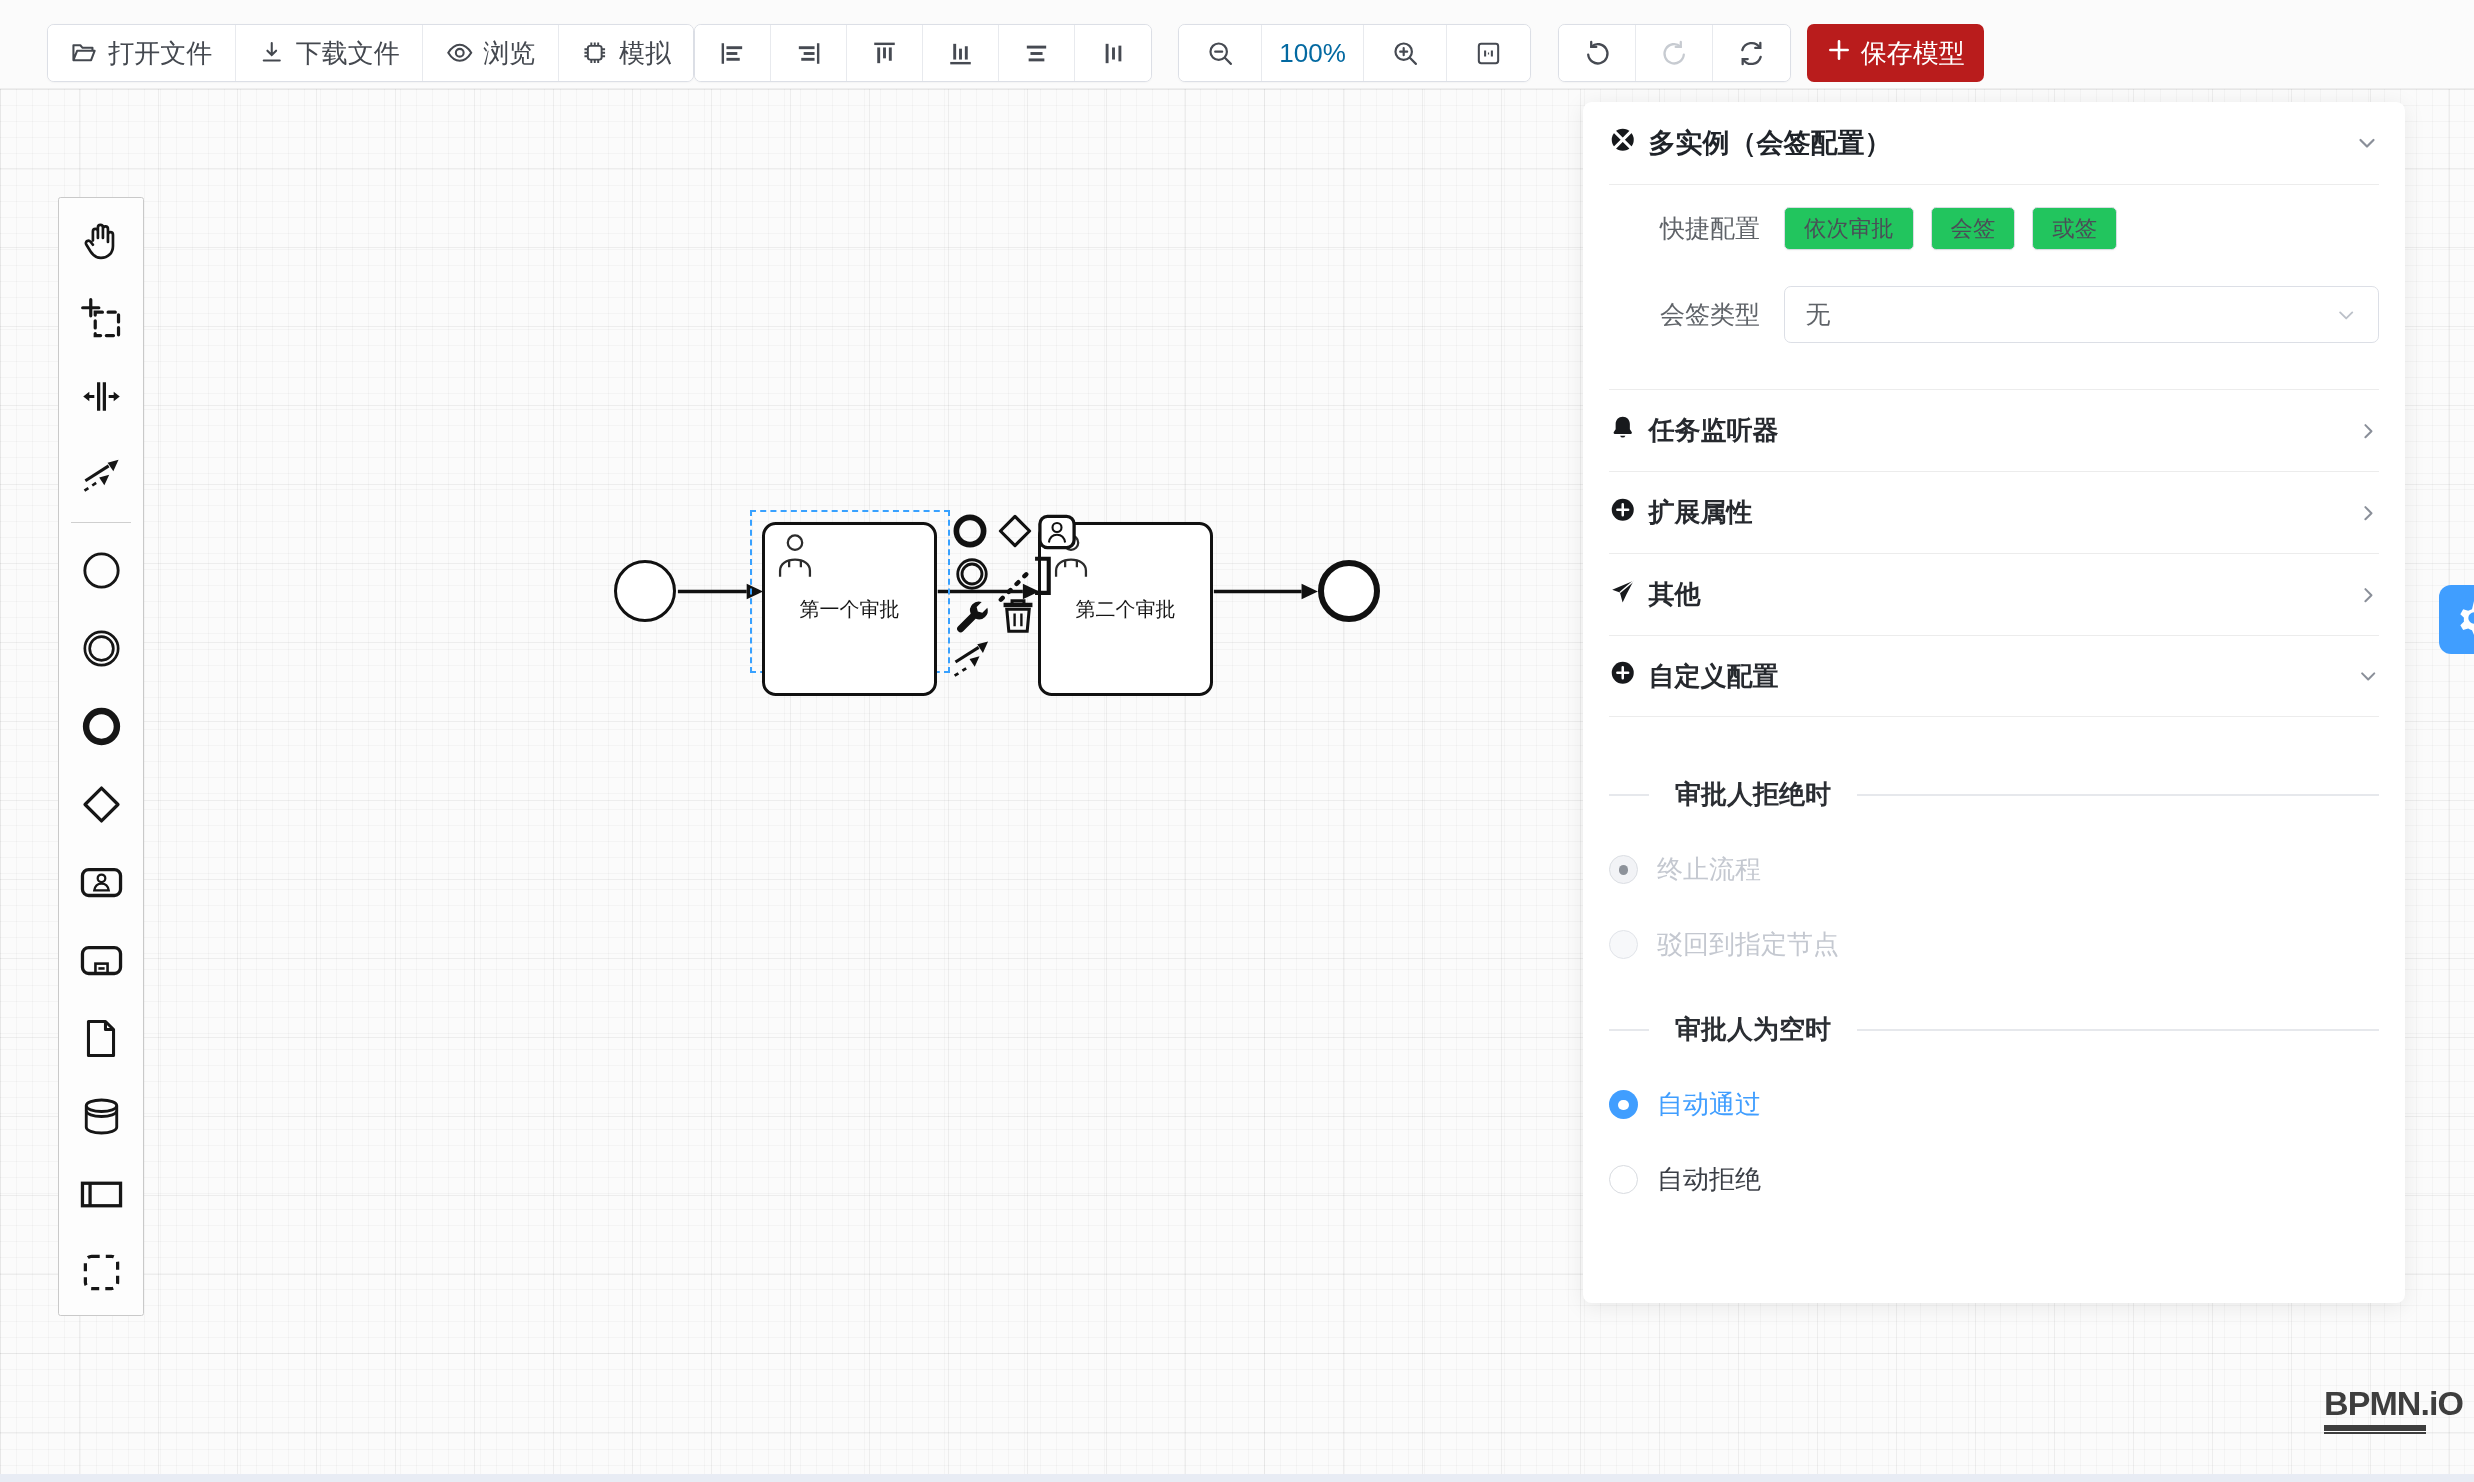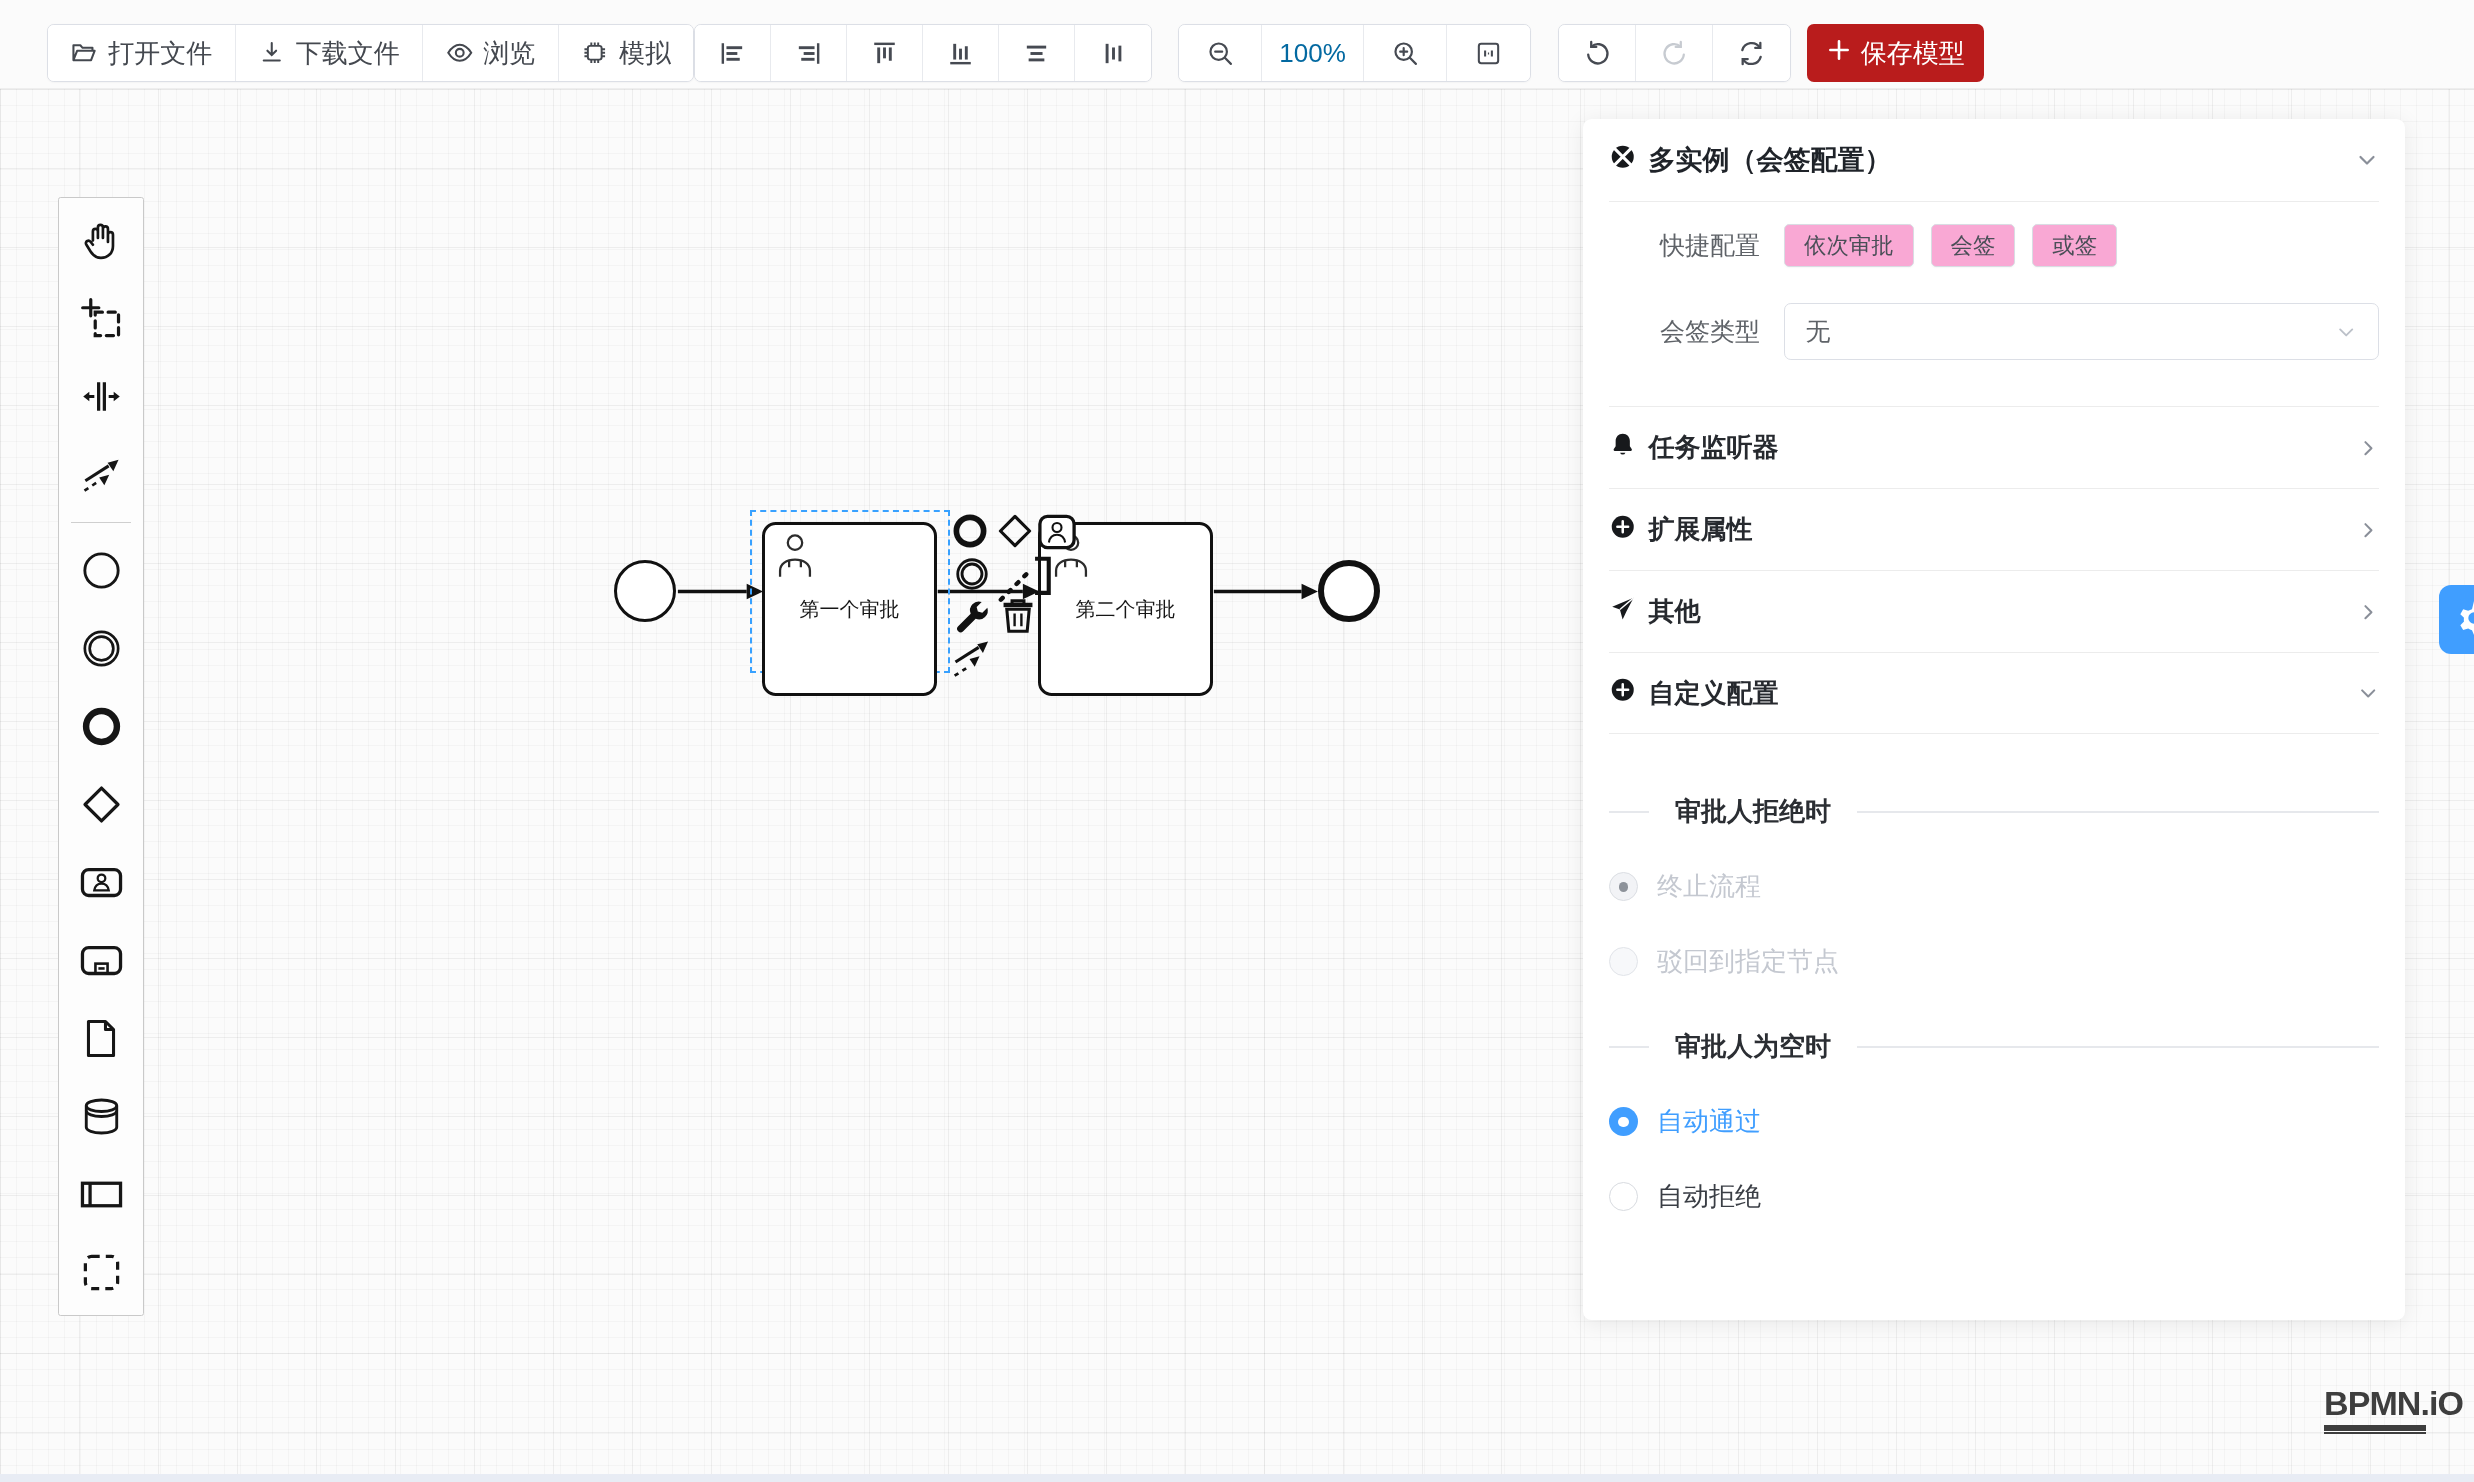--- a/index.html
+++ b/index.html
@@ -64,30 +64,30 @@
   .pad { position:absolute; left:951px; top:423px; width:146px; height:176px; z-index:5; }
   .pad-e { position:absolute; cursor:pointer; color:#161616; }
 
   
   .watermark { position:absolute; left:2324px; top:1295px; color:#3e3e3e; }
   .watermark .wm-text { font-size:34px; font-weight:700; letter-spacing:-0.9px; }
   .watermark .wm-bar { margin-top:1.7px; height:9.5px; width:102px;
         background:repeating-linear-gradient(to bottom,#3e3e3e 0 2.6px,#fff 2.6px 3.4px); }
 
   
-  .panel { position:absolute; left:1583px; top:119px; width:822px; height:1201px;
+  .panel { position:absolute; left:1583px; top:102px; width:822px; height:1201px;
            background:#fff; border-radius:8.6px; box-shadow:0 3.4px 22.4px rgba(0,0,0,.08);
            z-index:20; padding:0 26px; overflow:hidden; }
   .panel-header { height:83px; display:flex; align-items:center; gap:12px;
                   border-bottom:0.9px solid #ececec; font-size:27px; font-weight:700; color:#1f2329; }
   .chev { margin-left:auto; color:#8a8f99; display:flex; }
   .row { display:flex; align-items:center; }
   .row-label { width:151px; text-align:right; margin-right:24px; font-size:25px; color:#5f6368; flex:0 0 auto; }
   .row-quick { margin-top:22.4px; }
-  .qc-btn { height:43px; padding:0 19px; margin-right:17px; background:#f9a8d4;
+  .qc-btn { height:43px; padding:0 19px; margin-right:17px; background:#22c55e;
             border:0.9px solid #d9dce3; border-radius:5.2px; font-size:22.4px; color:#4a4e57;
             cursor:pointer; box-shadow:0 0.9px 1.7px rgba(0,0,0,.03); }
   .row-sign { margin-top:36px; }
   .select { flex:1; height:57px; border:0.9px solid #dcdfe6; border-radius:6.9px;
             display:flex; align-items:center; padding:0 20.6px; font-size:25px;
             color:#5f6368; background:#fff; cursor:pointer; }
   .sections { margin-top:46px; }
   .section { height:82px; border-top:0.9px solid #ececec; display:flex;
              align-items:center; gap:12px; font-size:26px; font-weight:600;
              color:#26292e; cursor:pointer; }

